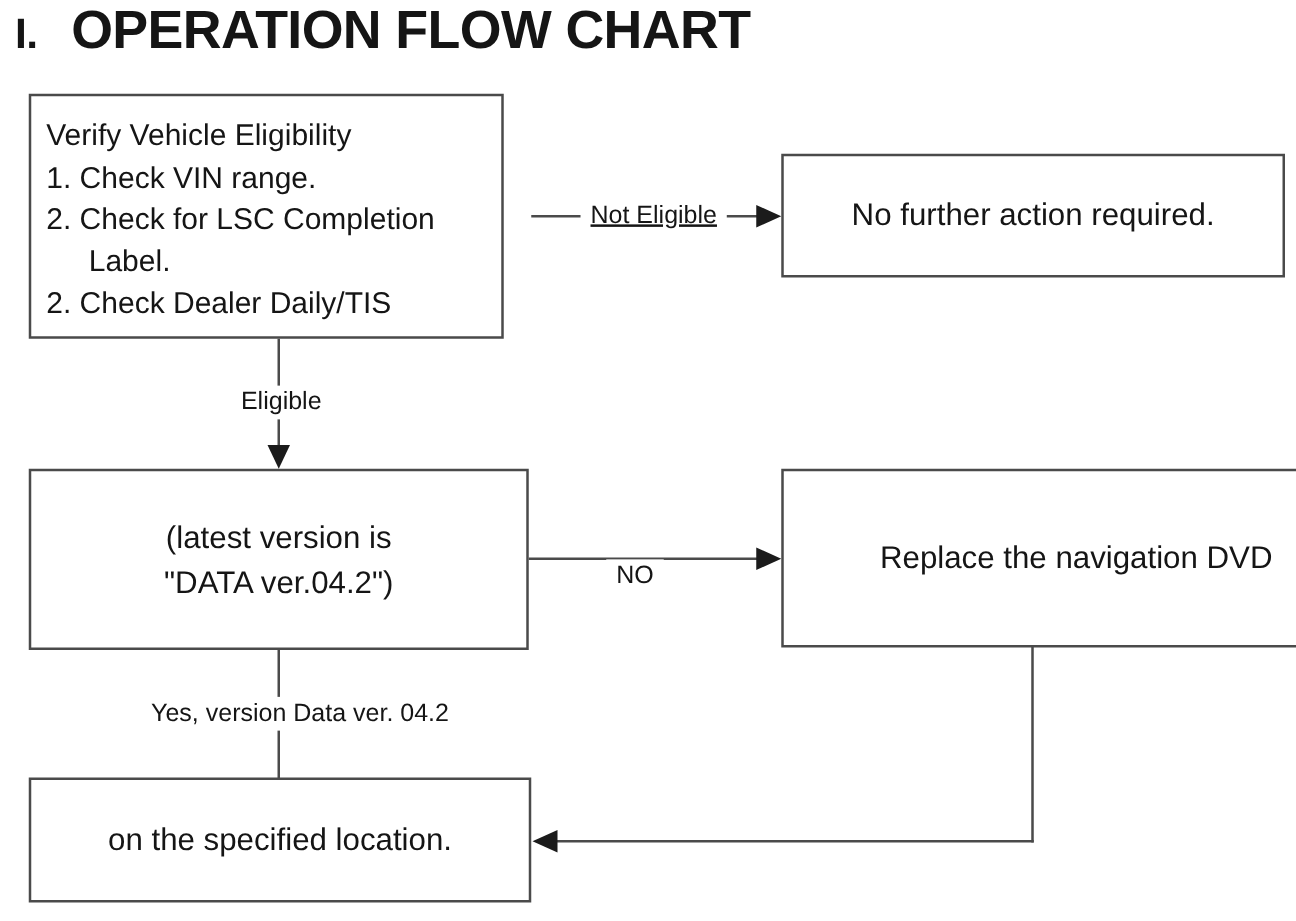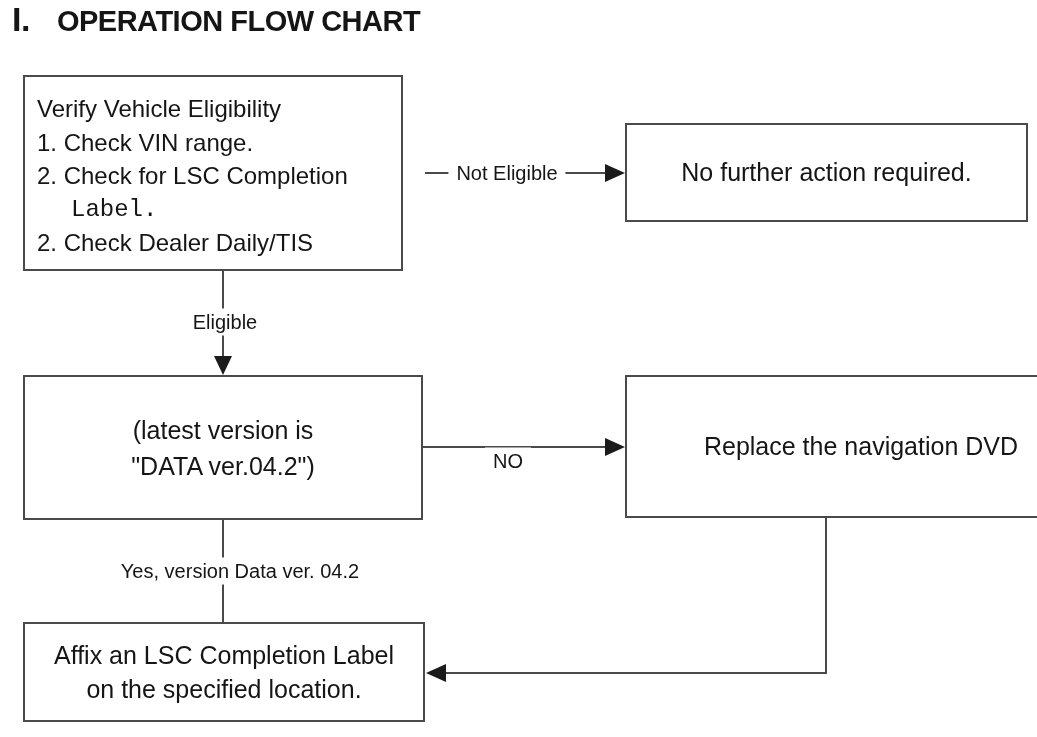--- a/index.html
+++ b/index.html
@@ -23,21 +23,21 @@
     position: absolute;
     left: 12px;
     top: 0px;
     display: flex;
     align-items: baseline;
     font-weight: bold;
     letter-spacing: -0.5px;
     white-space: nowrap;
   }
   .title .numeral { font-size: 34px; margin-right: 27px; }
-  .title .title-text { font-size: 29px; }
+  .title .title-text { font-size: 43px; }
 
   .box {
     position: absolute;
     border: 2px solid var(--line);
     background: var(--background);
     color: var(--text);
   }
   .box.centered {
     display: flex;
     flex-direction: column;
@@ -45,21 +45,21 @@
     justify-content: center;
     text-align: right;
   }
   .box-verify {
     left: 23px; top: 75px; width: 380px; height: 196px;
     padding: 15px 4px 0 12px;
     font-size: 24px;
     line-height: 33.5px;
     white-space: nowrap;
   }
-  .box-verify .bline.indent { padding-left: 34px; font-family: Liberation Mono, monospace; }
+  .box-verify .bline.indent { padding-left: 34px; }
   .box-no-action   { left: 625px; top: 123px; width: 403px; height: 99px;  font-size: 25px; }
   .box-check-dvd   { left: 23px;  top: 375px; width: 400px; height: 145px; font-size: 25px; line-height: 36px; }
   .box-replace     { left: 625px; top: 375px; width: 472px; height: 143px; font-size: 25px; }
   .box-affix       { left: 23px;  top: 622px; width: 402px; height: 100px; font-size: 25px; line-height: 34px; }
 
   .hline { position: absolute; height: 2px; background: var(--line); }
   .vline { position: absolute; width: 2px;  background: var(--line); }
 
   .arrowhead { position: absolute; width: 0; height: 0; }
   .arrowhead.right {
@@ -84,21 +84,21 @@
     background: var(--background);
     padding: 2px 8px;
     font-size: 20px;
     white-space: nowrap;
     color: var(--text);
   }
 
   
   #line-not-eligible  { left: 425px; top: 172px; width: 182px; }
   #arrow-not-eligible { left: 605px; top: 164px; }
-  #label-not-eligible { left: 507px; top: 173px; }
+  #label-not-eligible { left: 523px; top: 173px; text-decoration: underline; }
 
   #line-eligible  { left: 222px; top: 271px; height: 87px; }
   #arrow-eligible { left: 214px; top: 356px; }
   #label-eligible { left: 225px; top: 322px; }
 
   #line-no  { left: 423px; top: 446px; width: 184px; }
   #arrow-no { left: 605px; top: 438px; }
   #label-no { left: 508px; top: 461px; }
 
   #line-yes  { left: 222px; top: 520px; height: 103px; }
@@ -133,21 +133,20 @@
   <div class="box centered box-check-dvd">
     <div>(latest version is</div>
     <div>"DATA ver.04.2")</div>
   </div>
 
   <div class="box centered box-replace">
     <div>Replace the navigation DVD</div>
   </div>
 
   <div class="box centered box-affix">
-    <div>Affix an LSC Completion Label</div>
     <div>on the specified location.</div>
   </div>
 
   <div class="hline" id="line-not-eligible"></div>
   <div class="arrowhead right" id="arrow-not-eligible"></div>
   <div class="conn-label" id="label-not-eligible">Not Eligible</div>
 
   <div class="vline" id="line-eligible"></div>
   <div class="arrowhead down" id="arrow-eligible"></div>
   <div class="conn-label" id="label-eligible">Eligible</div>

